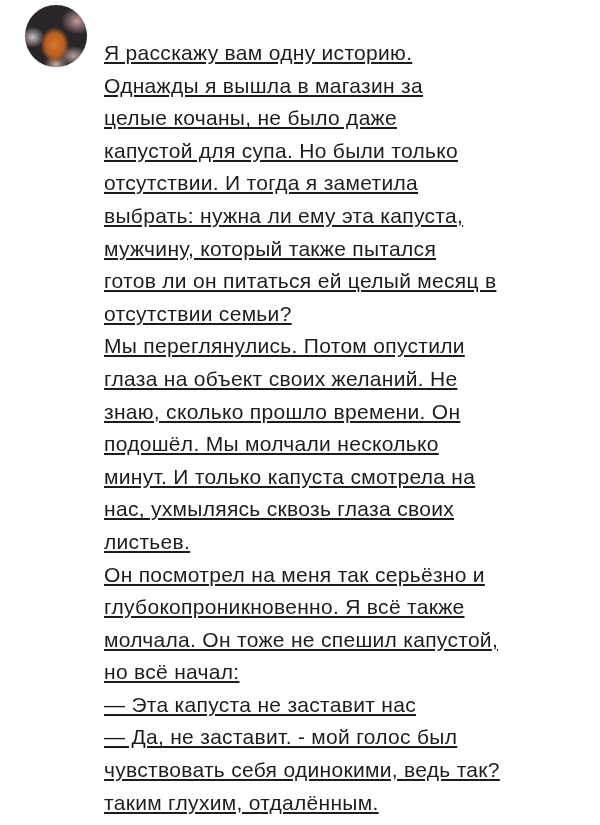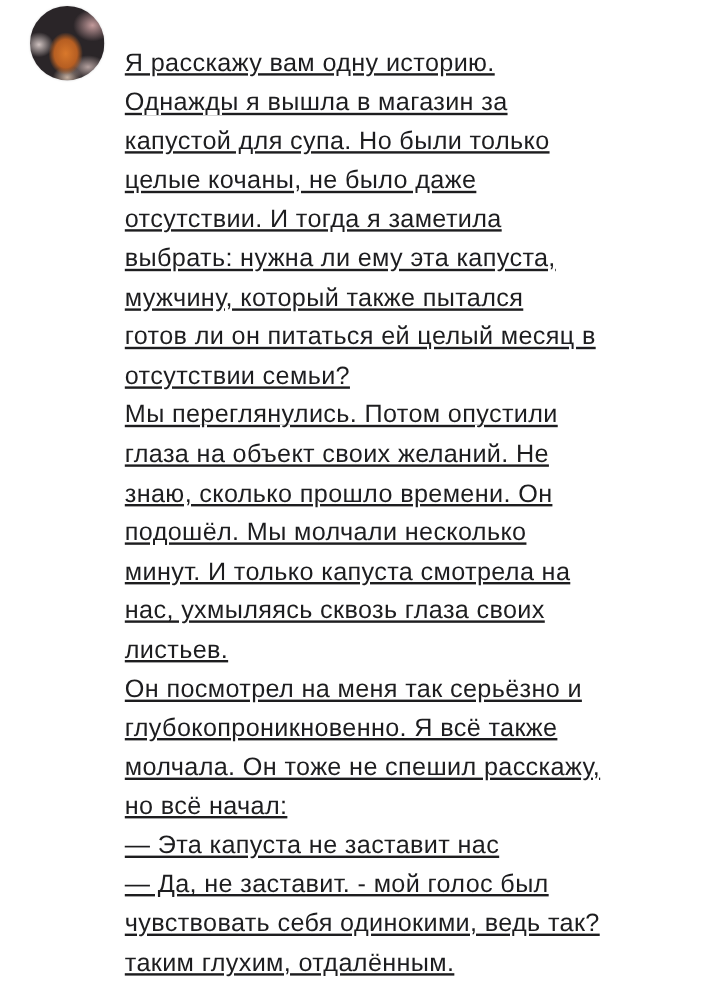--- a/index.html
+++ b/index.html
@@ -53,37 +53,37 @@
 </head>
 <body>
 
 <div class="screen" style="--page-bg: #ffffff; --text-color: #1d1d1f;">
 
   <div class="avatar" style="--avatar-base: #2a2528; --avatar-accent: #d9782b; --avatar-pink: #c39a9b; --avatar-light: #cfc2c0;"></div>
 
   <div class="post-text">
       <div class="text-line">Я расскажу вам одну историю.</div>
       <div class="text-line">Однажды я вышла в магазин за</div>
+      <div class="text-line">целые кочаны, не было даже</div>
       <div class="text-line">капустой для супа. Но были только</div>
-      <div class="text-line">целые кочаны, не было даже</div>
       <div class="text-line">отсутствии. И тогда я заметила</div>
       <div class="text-line">выбрать: нужна ли ему эта капуста,</div>
       <div class="text-line">мужчину, который также пытался</div>
       <div class="text-line">готов ли он питаться ей целый месяц в</div>
       <div class="text-line">отсутствии семьи?</div>
       <div class="text-line">Мы переглянулись. Потом опустили</div>
       <div class="text-line">глаза на объект своих желаний. Не</div>
       <div class="text-line">знаю, сколько прошло времени. Он</div>
       <div class="text-line">подошёл. Мы молчали несколько</div>
       <div class="text-line">минут. И только капуста смотрела на</div>
       <div class="text-line">нас, ухмыляясь сквозь глаза своих</div>
       <div class="text-line">листьев.</div>
       <div class="text-line">Он посмотрел на меня так серьёзно и</div>
       <div class="text-line">глубокопроникновенно. Я всё также</div>
-      <div class="text-line">молчала. Он тоже не спешил расскажу,</div>
+      <div class="text-line">молчала. Он тоже не спешил капустой,</div>
       <div class="text-line">но всё начал:</div>
       <div class="text-line">— Эта капуста не заставит нас</div>
       <div class="text-line">— Да, не заставит. - мой голос был</div>
       <div class="text-line">чувствовать себя одинокими, ведь так?</div>
       <div class="text-line">таким глухим, отдалённым.</div>
     </div>
 
 </div>
 
 </body></html>

